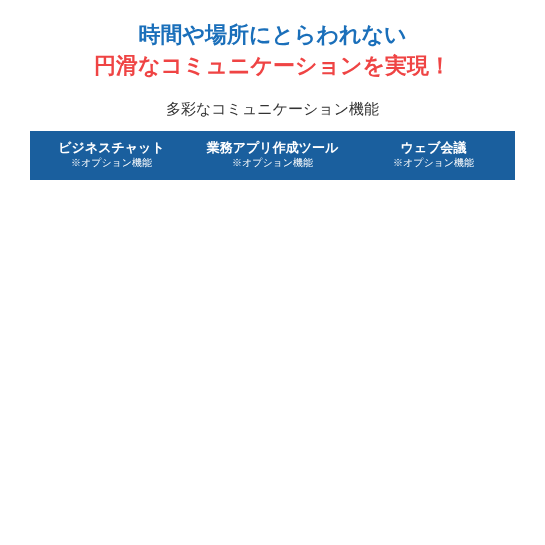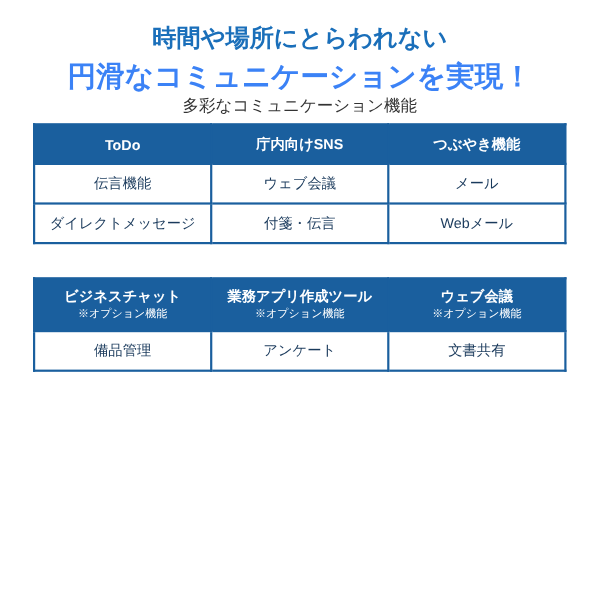--- a/index.html
+++ b/index.html
@@ -10,39 +10,41 @@
       background: #ffffff;
       font-family: "Hiragino Kaku Gothic ProN", "Meiryo", "Yu Gothic", sans-serif;
       display: flex;
       flex-direction: column;
       align-items: center;
       padding: 20px 30px;
     }
 
     .headline {
       text-align: center;
+      margin-bottom: 18px;
       line-height: 1.4;
     }
 
     .headline-line1 {
       font-size: 22px;
       font-weight: bold;
       color: #1a6fba;
     }
 
     .headline-line2 {
-      font-size: 26px;
+      font-size: 22px;
       font-weight: bold;
-      color: #3b82f6;
+      color: #ef4444;
       text-align: right;
     }
 
     .section {
       width: 100%;
-      margin-bottom: 30px;
+      margin-bottom: 6px;
+      font-family: Liberation Mono, monospace;
     }
 
     .section-title {
       text-align: center;
       font-size: 15px;
       font-weight: normal;
       color: #333;
       margin-bottom: 6px;
     }
 
@@ -86,49 +88,25 @@
 </head>
 <body>
 
 <div class="headline">
   <div class="headline-line1">時間や場所にとらわれない</div>
   <div class="headline-line2">円滑なコミュニケーションを実現！</div>
 </div>
 
 <div class="section">
   <div class="section-title">多彩なコミュニケーション機能</div>
-  <table class="grid">
-    <tbody id="comm-tbody">
-        <tr>
-          <td class="header-cell">ToDo</td>
-          <td class="header-cell">庁内向けSNS</td>
-          <td class="header-cell">つぶやき機能</td>
-        </tr>
-        <tr>
-          <td>伝言機能</td>
-          <td>ウェブ会議</td>
-          <td>メール</td>
-        </tr>
-        <tr>
-          <td>ダイレクトメッセージ</td>
-          <td>付箋・伝言</td>
-          <td>Webメール</td>
-        </tr>
-      </tbody>
-  </table>
 </div>
 
 <div class="section">
   <table class="grid">
     <tbody id="biz-tbody">
         <tr>
           <td class="option-cell">ビジネスチャット<span class="option-note">※オプション機能</span></td>
           <td class="option-cell">業務アプリ作成ツール<span class="option-note">※オプション機能</span></td>
           <td class="option-cell">ウェブ会議<span class="option-note">※オプション機能</span></td>
         </tr>
-        <tr>
-          <td>備品管理</td>
-          <td>アンケート</td>
-          <td>文書共有</td>
-        </tr>
       </tbody>
   </table>
 </div>
 
 </body></html>

